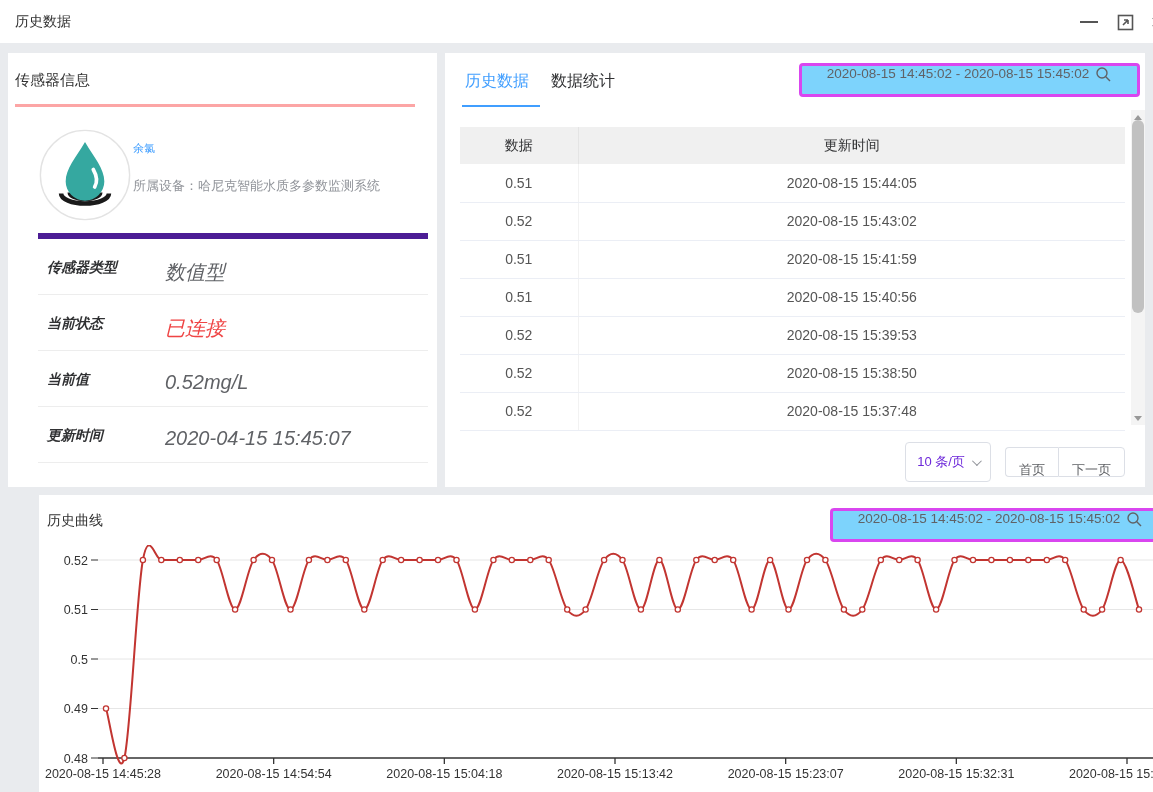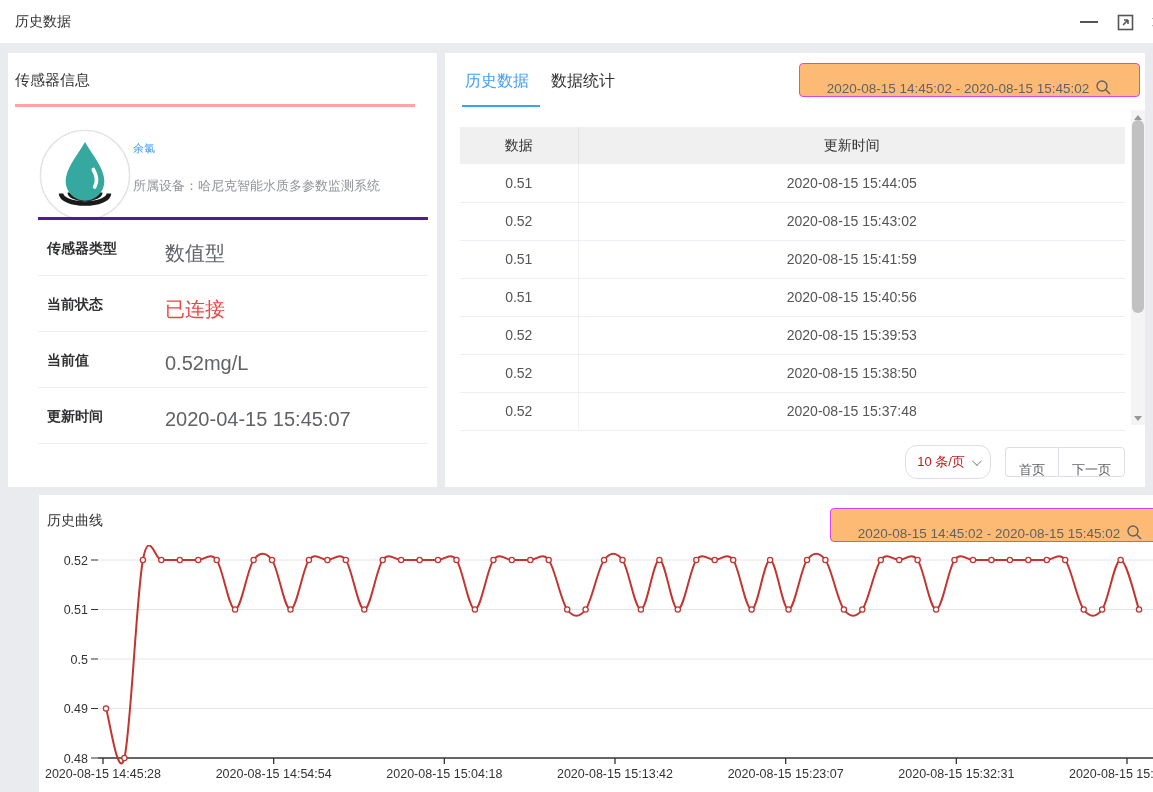--- a/index.html
+++ b/index.html
@@ -20,32 +20,32 @@
   
   .panel { position:absolute; background:#fff; }
   .panel-left  { left:8px;  top:53px;  width:429px;  height:434px; }
   .panel-right { left:445px; top:53px; width:700px;  height:434px; }
   .panel-bottom{ left:8px;  top:495px; width:1137px; height:297px;margin-left:31px; }
   
   .lp-header { position:absolute; left:7px; top:0; right:22px; height:54px; line-height:54px; font-size:15px; color:#333; border-bottom:3px solid #fca5a5; }
   .sensor-icon { position:absolute; left:31px; top:76px; width:92px; height:92px; }
   .sensor-name { position:absolute; left:125px; top:88px; font-size:11px; color:#409eff; }
   .sensor-device { position:absolute; left:125px; top:124px; font-size:13px; color:#909399; }
-  .info-rows { position:absolute; left:30px; top:164px; width:390px; border-top:3px solid #4c1d95; }
+  .info-rows { position:absolute; left:30px; top:180px; width:390px; border-top:6px solid #4c1d95;font-style:italic; }
   .info-row { height:56px; border-bottom:1px solid #ededed; position:relative; }
   .info-row .lbl { position:absolute; left:9px; top:20px; font-size:14px; font-weight:bold; color:#303133; }
   .info-row .val { position:absolute; left:127px; top:20px; font-size:20px; color:#606266; }
   
   .tab { position:absolute; top:18px; font-size:16px; color:#303133; cursor:pointer; }
   .tab.active { color:#409eff; }
   .tab1 { left:20px; }
   .tab2 { left:106px; }
   .tab-underline { position:absolute; left:17px; top:52px; width:78px; height:2px; background:#409eff; }
-  .date-input { position:absolute; width:341px; height:34px; border:1px solid #d946ef; border-radius:4px; background:#fdba74;
-    display:flex; align-items:flex-end; justify-content:center; font-size:13.5px; color:#606266; cursor:text; }
+  .date-input { position:absolute; width:341px; height:34px; border:3px solid #d946ef; border-radius:4px; background:#7dd3fc;
+    display:flex; align-items:flex-start; justify-content:center; font-size:13.5px; color:#606266; cursor:text; }
   .date-input .txt { padding-right:6px; }
   .date-input svg { flex:0 0 auto; }
   .rp-date { right:5px; top:10px; }
   .bp-date { right:5px; top:13px; }
   
   .tbl { position:absolute; left:15px; top:74px; width:679px; height:315px; overflow:hidden; }
   table.hist { border-collapse:collapse; width:665px; table-layout:fixed; font-size:14px; }
   table.hist th { background:#f0f0f0; font-weight:normal; color:#303133; height:37px; border-right:1px solid #e4e4e4; }
   table.hist th:last-child { border-right:none; }
   table.hist td { height:38px; text-align:center; color:#555; border-bottom:1px solid #ebeef5; border-right:1px solid #f2f2f2; }
@@ -53,21 +53,21 @@
   col.c1 { width:118px; } col.c2 { width:547px; }
   
   .vscroll { position:absolute; right:0; top:57px; width:14px; height:315px; background:#f4f4f4; }
   .vscroll .arrow { position:absolute; left:0; width:14px; height:14px; display:flex; align-items:center; justify-content:center; cursor:pointer; }
   .arrow-up { top:0; } .arrow-down { bottom:0; }
   .tri-up { width:0; height:0; border-left:4px solid transparent; border-right:4px solid transparent; border-bottom:5px solid #999; }
   .tri-down { width:0; height:0; border-left:4px solid transparent; border-right:4px solid transparent; border-top:5px solid #999; }
   .thumb { position:absolute; left:1px; top:10px; width:12px; height:193px; background:#c1c1c1; border-radius:6px; cursor:grab; }
   
   .pager { position:absolute; right:20px; top:394px; height:30px; display:flex; align-items:center; }
-  .page-size { width:86px; height:34px; border:1px solid #dcdfe6; border-radius:12px; background:#fff; font-size:13px; color:#b91c1c;
+  .page-size { width:86px; height:40px; border:1px solid #dcdfe6; border-radius:4px; background:#fff; font-size:13px; color:#6d28d9;
     display:flex; align-items:center; justify-content:center; gap:7px; cursor:pointer; margin-right:14px; }
   .chev { width:7px; height:7px; border-right:1.5px solid #909399; border-bottom:1.5px solid #909399; transform:rotate(45deg) translateY(-2px); }
   .pg-btn { height:30px; padding:8px 13px; border:1px solid #dcdfe6; background:#fff; font-size:13px; color:#606266; line-height:28px; cursor:pointer; }
   .pg-first { border-radius:4px 0 0 4px; border-right:none; }
   .pg-next { border-radius:0 4px 4px 0; }
   
   .bp-title { position:absolute; left:8px; top:17px; font-size:14px; color:#333; }
   .chart-wrap { position:absolute; left:0; top:50px; width:1137px; height:247px; }
 </style>
 </head>

